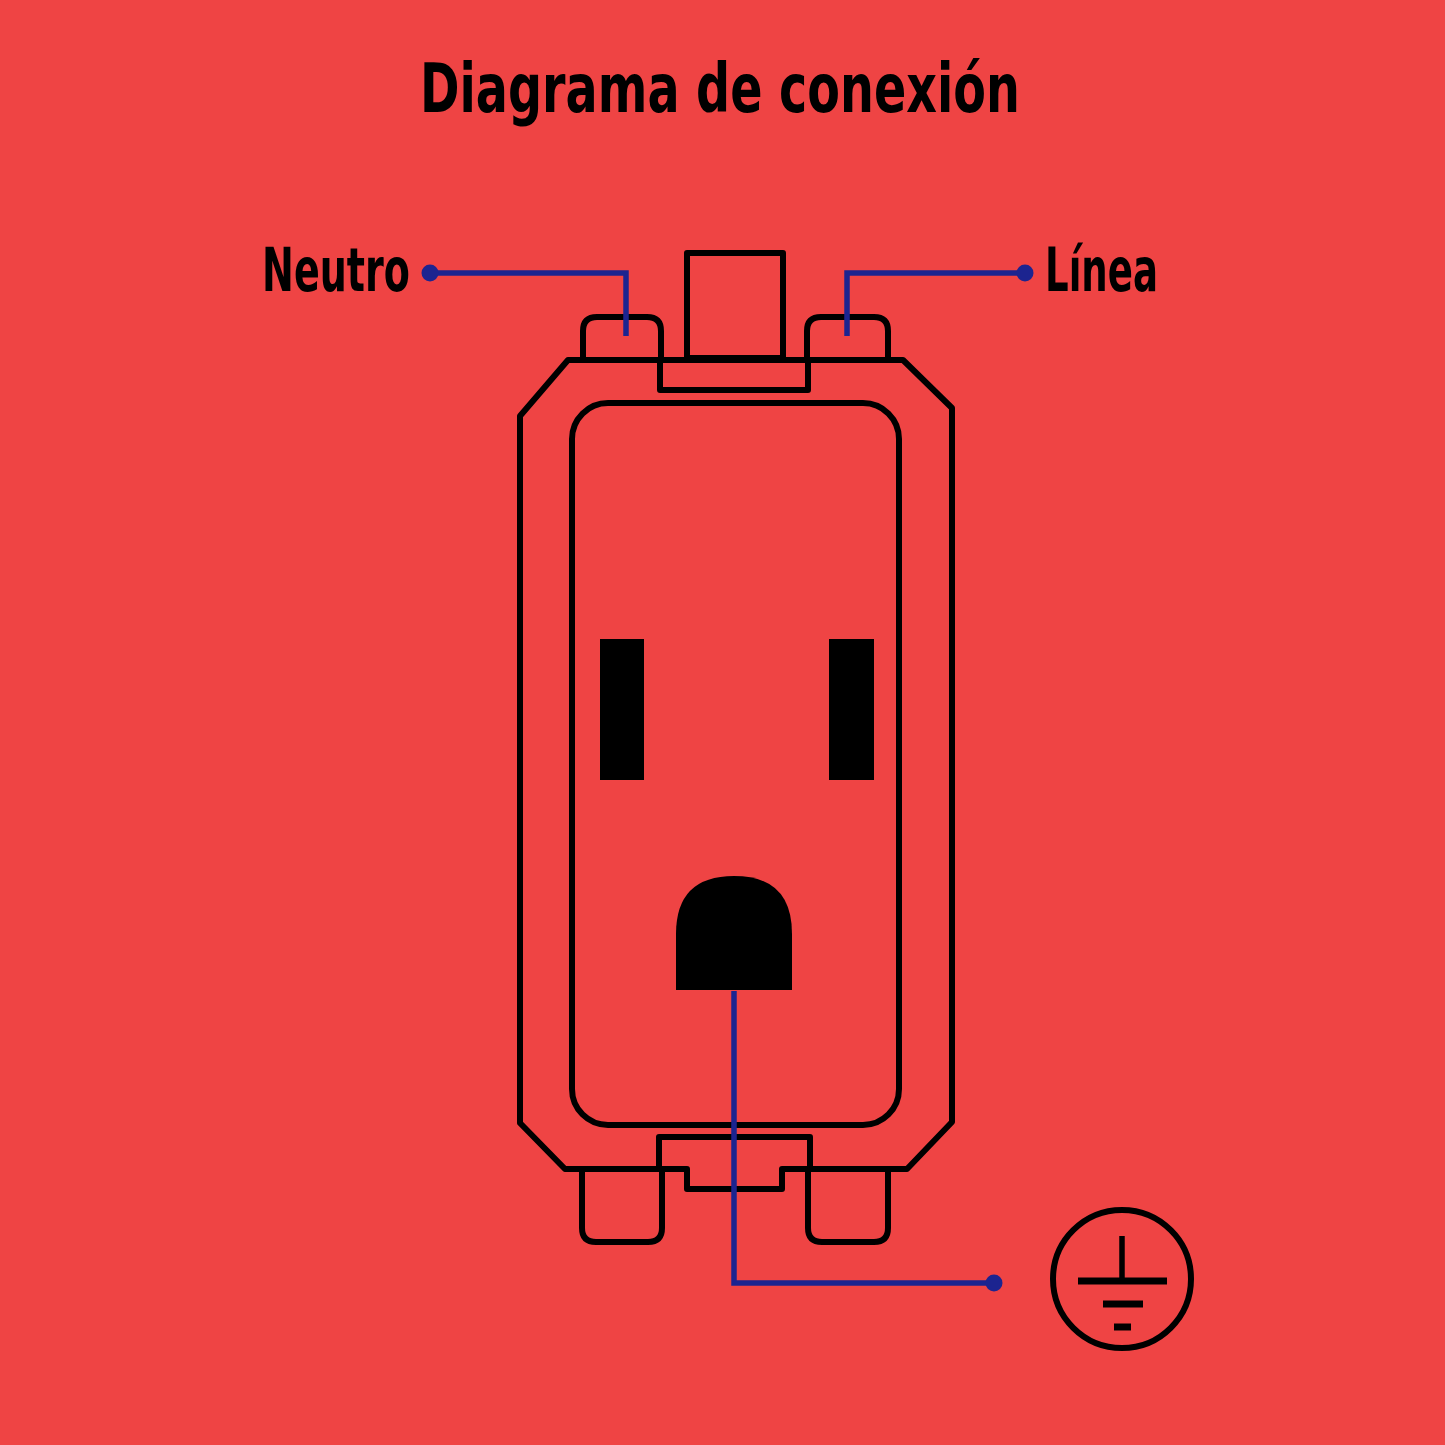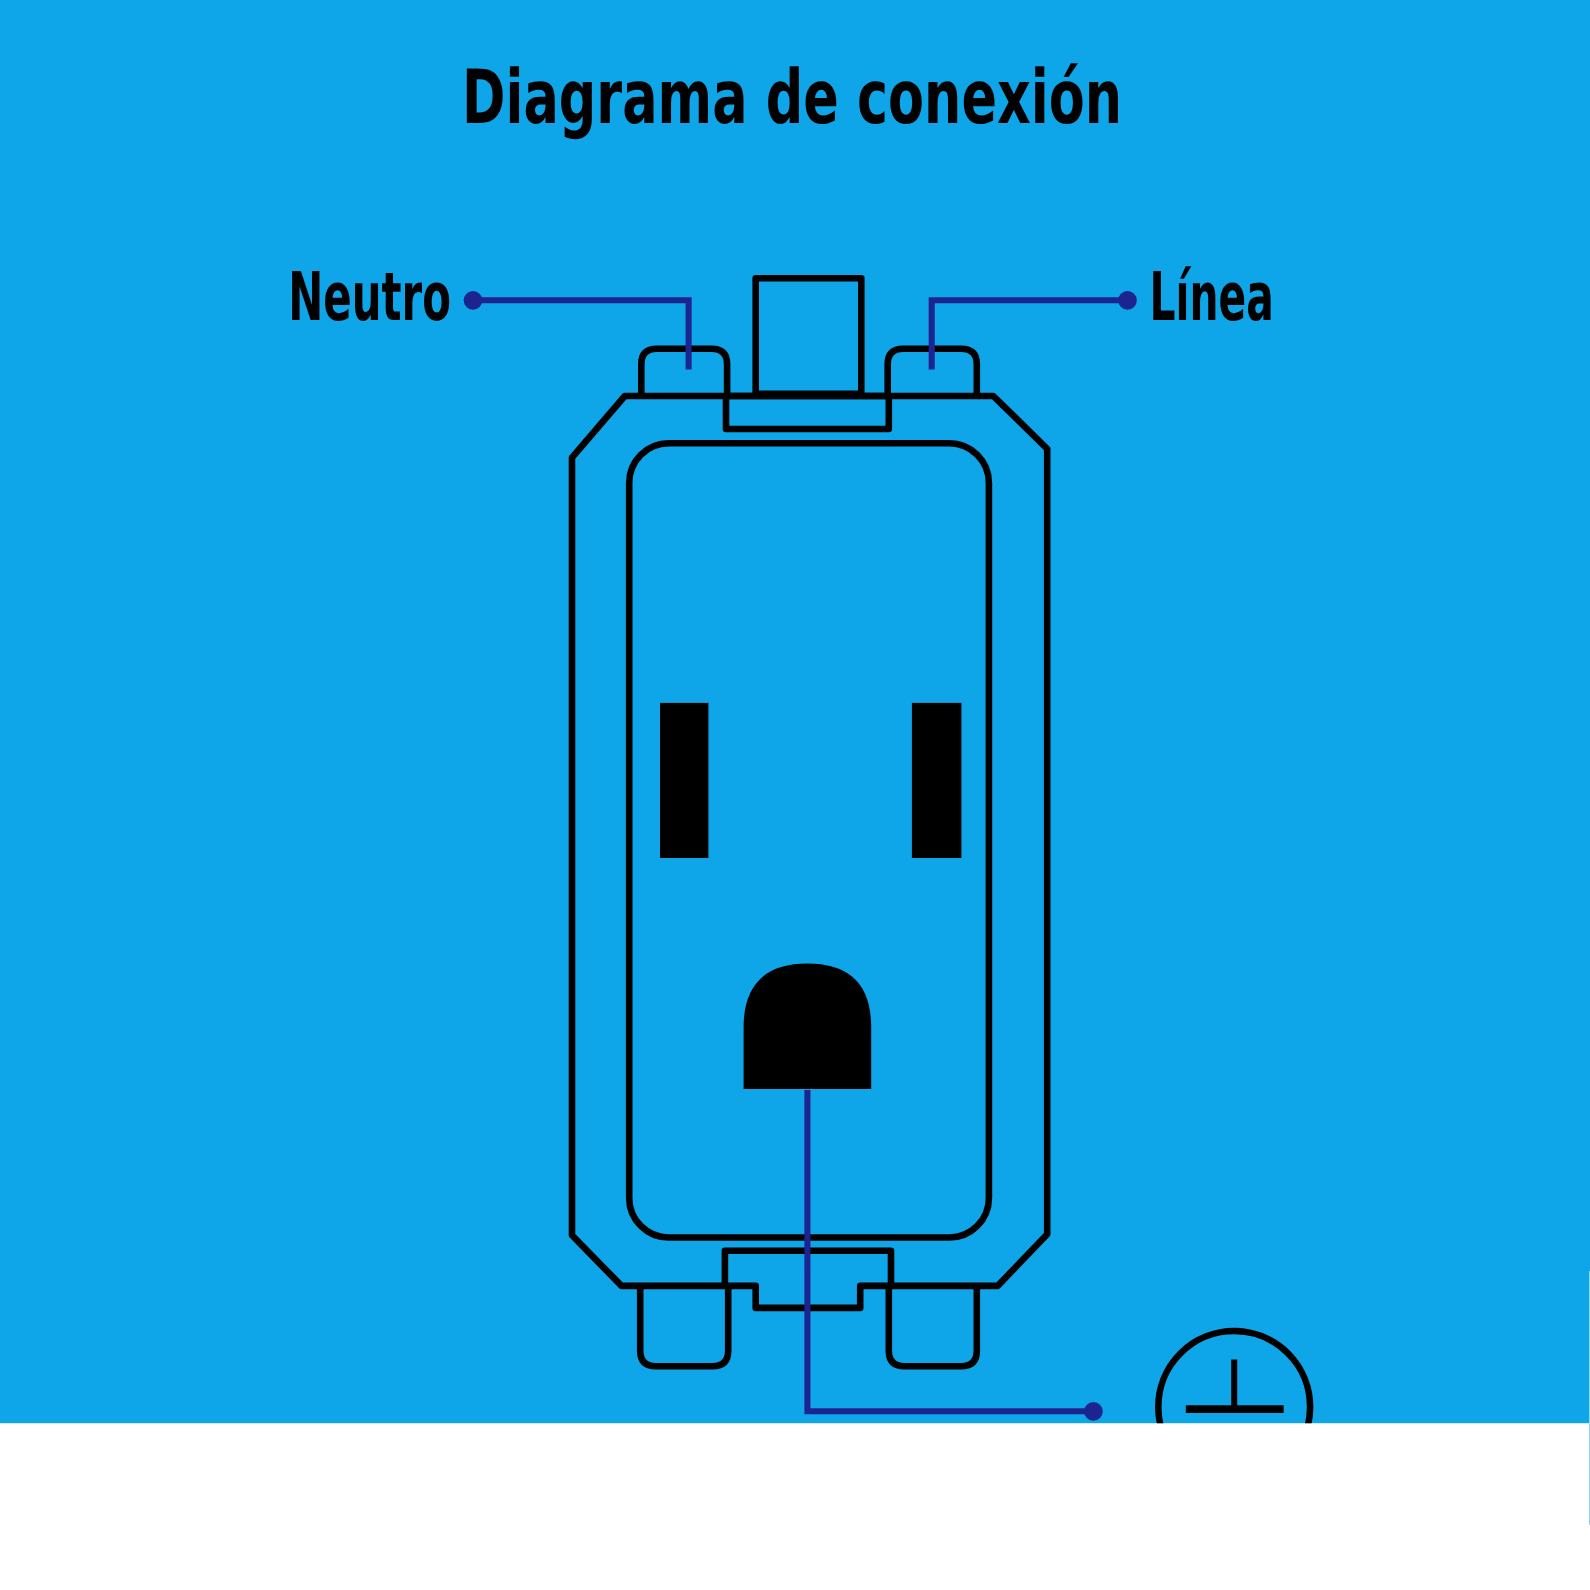--- a/index.html
+++ b/index.html
@@ -3,22 +3,22 @@
 <meta charset="utf-8">
 <style>
   html, body {
     margin: 0;
     padding: 0;
     background: #ffffff;
   }
   .stage {
     position: relative;
     width: 1445px;
-    height: 1294px;
-    background: #0ea5e9;
+    height: 1445px;
+    background: #ef4444;
     overflow: hidden;
     font-family: "DejaVu Sans", sans-serif;
   }
   svg {
     position: absolute;
     left: 0;
     top: 0;
     display: block;
   }
   text {

